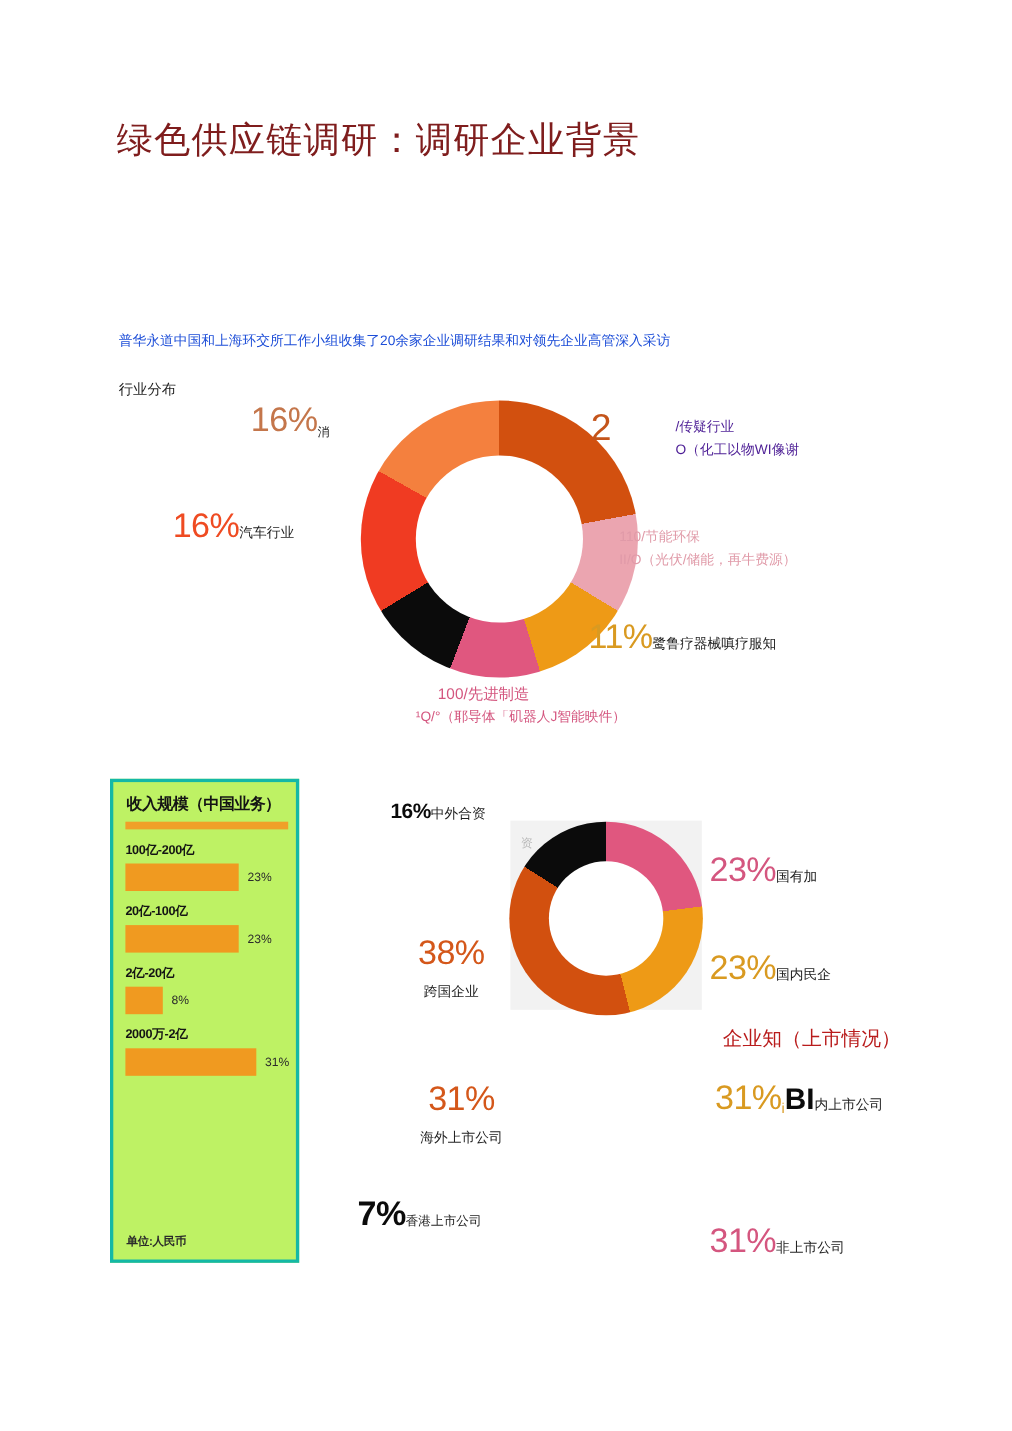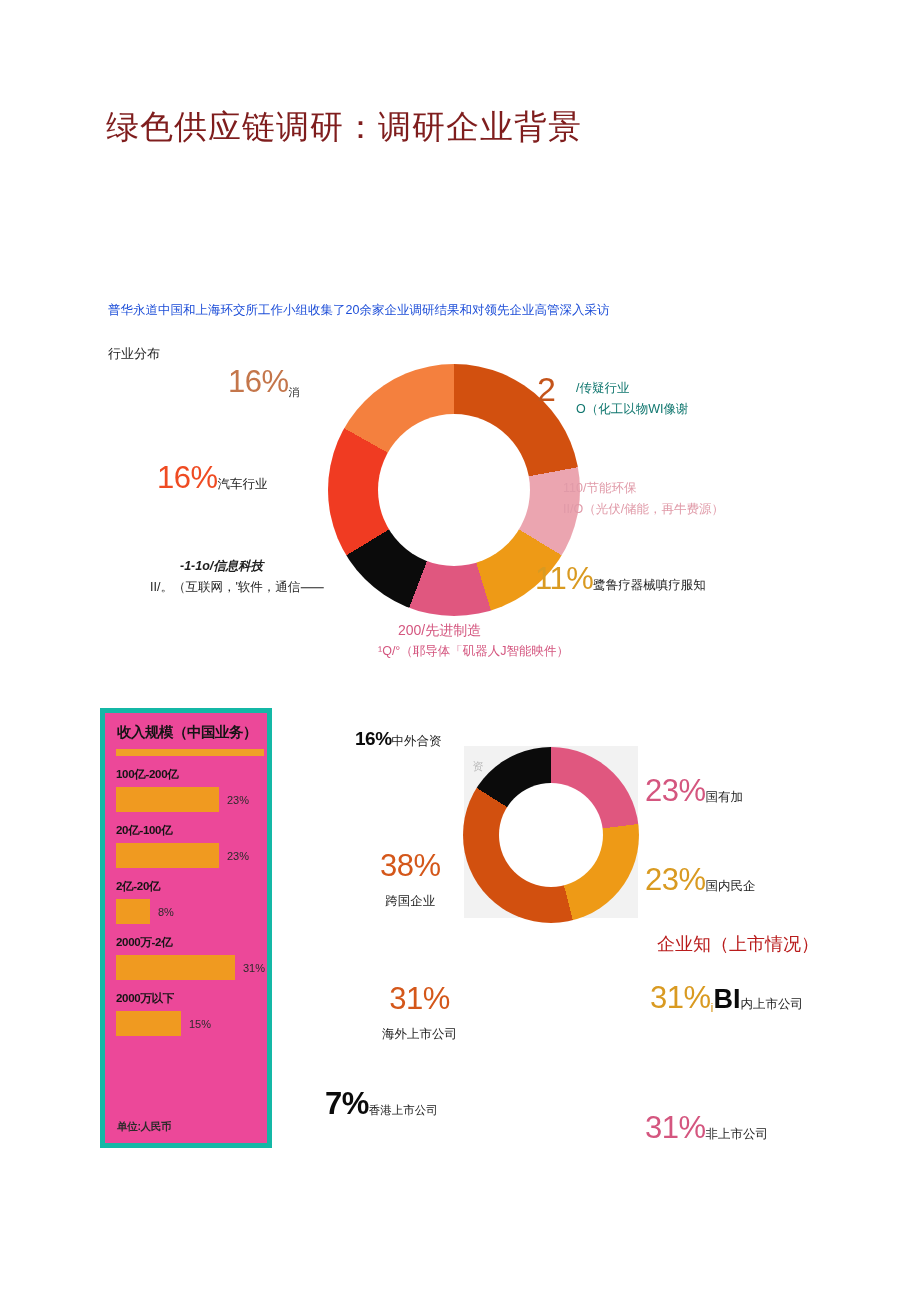--- a/index.html
+++ b/index.html
@@ -120,22 +120,22 @@
     line-height: 21px;
   }
 
   
   #bar-panel {
     position: absolute;
     left: 100px;
     top: 708px;
     width: 172px;
     height: 440px;
-    background: #ec4899;
-    border: 5px solid #14b8a6;
+    background: #bef264;
+    border: 3px solid #14b8a6;
   }
   #bar-panel .bp-title {
     position: absolute;
     left: 12px;
     top: 10px;
     font-size: 14.5px;
     font-weight: bold;
     color: #141414;
     letter-spacing: -0.5px;
     white-space: nowrap;
@@ -211,43 +211,39 @@
   </div>
 
   <div class="callout" style="left:228px; top:366px;">
     <span class="pct" style="color:#c4764b; font-size:31px;">16%</span><span class="cap" style="font-size:11px; position:relative; top:4px;">消</span>
   </div>
 
   <div class="callout" style="left:157px; top:462px;">
     <span class="pct" style="color:#ef4b22; font-size:31px;">16%</span><span class="cap">汽车行业</span>
   </div>
 
-  <div class="two-line" style="left:150px; top:556px; color:#1d1d1d;">
-    <div style="padding-left:30px; font-style:italic; font-weight:bold;">-1-1o/信息科技</div>
-    <div>II/。（互联网，'软件，通信⸺</div>
-  </div>
 
   <div class="two-line" style="left:398px; top:620px; color:#d4567f;">
-    <div style="font-size:14px;">200/先进制造</div>
+    <div style="font-size:14px;">100/先进制造</div>
     <div style="margin-left:-20px;">¹Q/°（耶导体「矶器人J智能映件）</div>
   </div>
 
   <div class="callout" style="left:535px; top:563px;">
     <span class="pct" style="color:#d99a21; font-size:31px;">11%</span><span class="cap">鹭鲁疗器械嗔疗服知</span>
   </div>
 
   <div class="two-line" style="left:563px; top:478px; color:#e09aa8;">
     <div>110/节能环保</div>
     <div>II/O（光伏/储能，再牛费源）</div>
   </div>
 
   <div class="callout" style="left:537px; top:372px;">
     <span class="pct" style="color:#c4541a; font-size:34px;">2</span>
   </div>
-  <div class="two-line" style="left:576px; top:378px; color:#0f766e;">
+  <div class="two-line" style="left:614px; top:378px; color:#4c1d95;">
     <div>/传疑行业</div>
     <div>O（化工以物WI像谢</div>
   </div>
 
   <div id="bar-panel">
     <div class="bp-title">收入规模（中国业务）</div>
     <div class="bp-rule"></div>
     <div class="bp-rows" id="bp-rows">
         <div class="bp-row">
           <div class="lbl">100亿-200亿</div>
@@ -270,27 +266,20 @@
             <span class="bp-val">8%</span>
           </div>
         </div>
         <div class="bp-row">
           <div class="lbl">2000万-2亿</div>
           <div class="bp-bar-line">
             <div class="bp-bar" style="width: 119px; background: rgb(240, 154, 32);"></div>
             <span class="bp-val">31%</span>
           </div>
         </div>
-        <div class="bp-row">
-          <div class="lbl">2000万以下</div>
-          <div class="bp-bar-line">
-            <div class="bp-bar" style="width: 65px; background: rgb(240, 154, 32);"></div>
-            <span class="bp-val">15%</span>
-          </div>
-        </div>
       </div>
     <div class="bp-unit">单位:人民币</div>
   </div>
 
   <div class="plate"></div>
   <div class="plate-ghost">资</div>
   <div class="donut-wrap" id="donut-ownership" style="z-index:2;">
     <div class="donut" id="ownership-donut-ring" style="background: conic-gradient(rgb(224, 87, 127) 0deg, rgb(224, 87, 127) 82.8deg, rgb(238, 154, 22) 82.8deg, rgb(238, 154, 22) 165.6deg, rgb(210, 80, 15) 165.6deg, rgb(210, 80, 15) 302.4deg, rgb(11, 11, 11) 302.4deg, rgb(11, 11, 11) 360deg);">
       <div class="hole"></div>
     </div>

